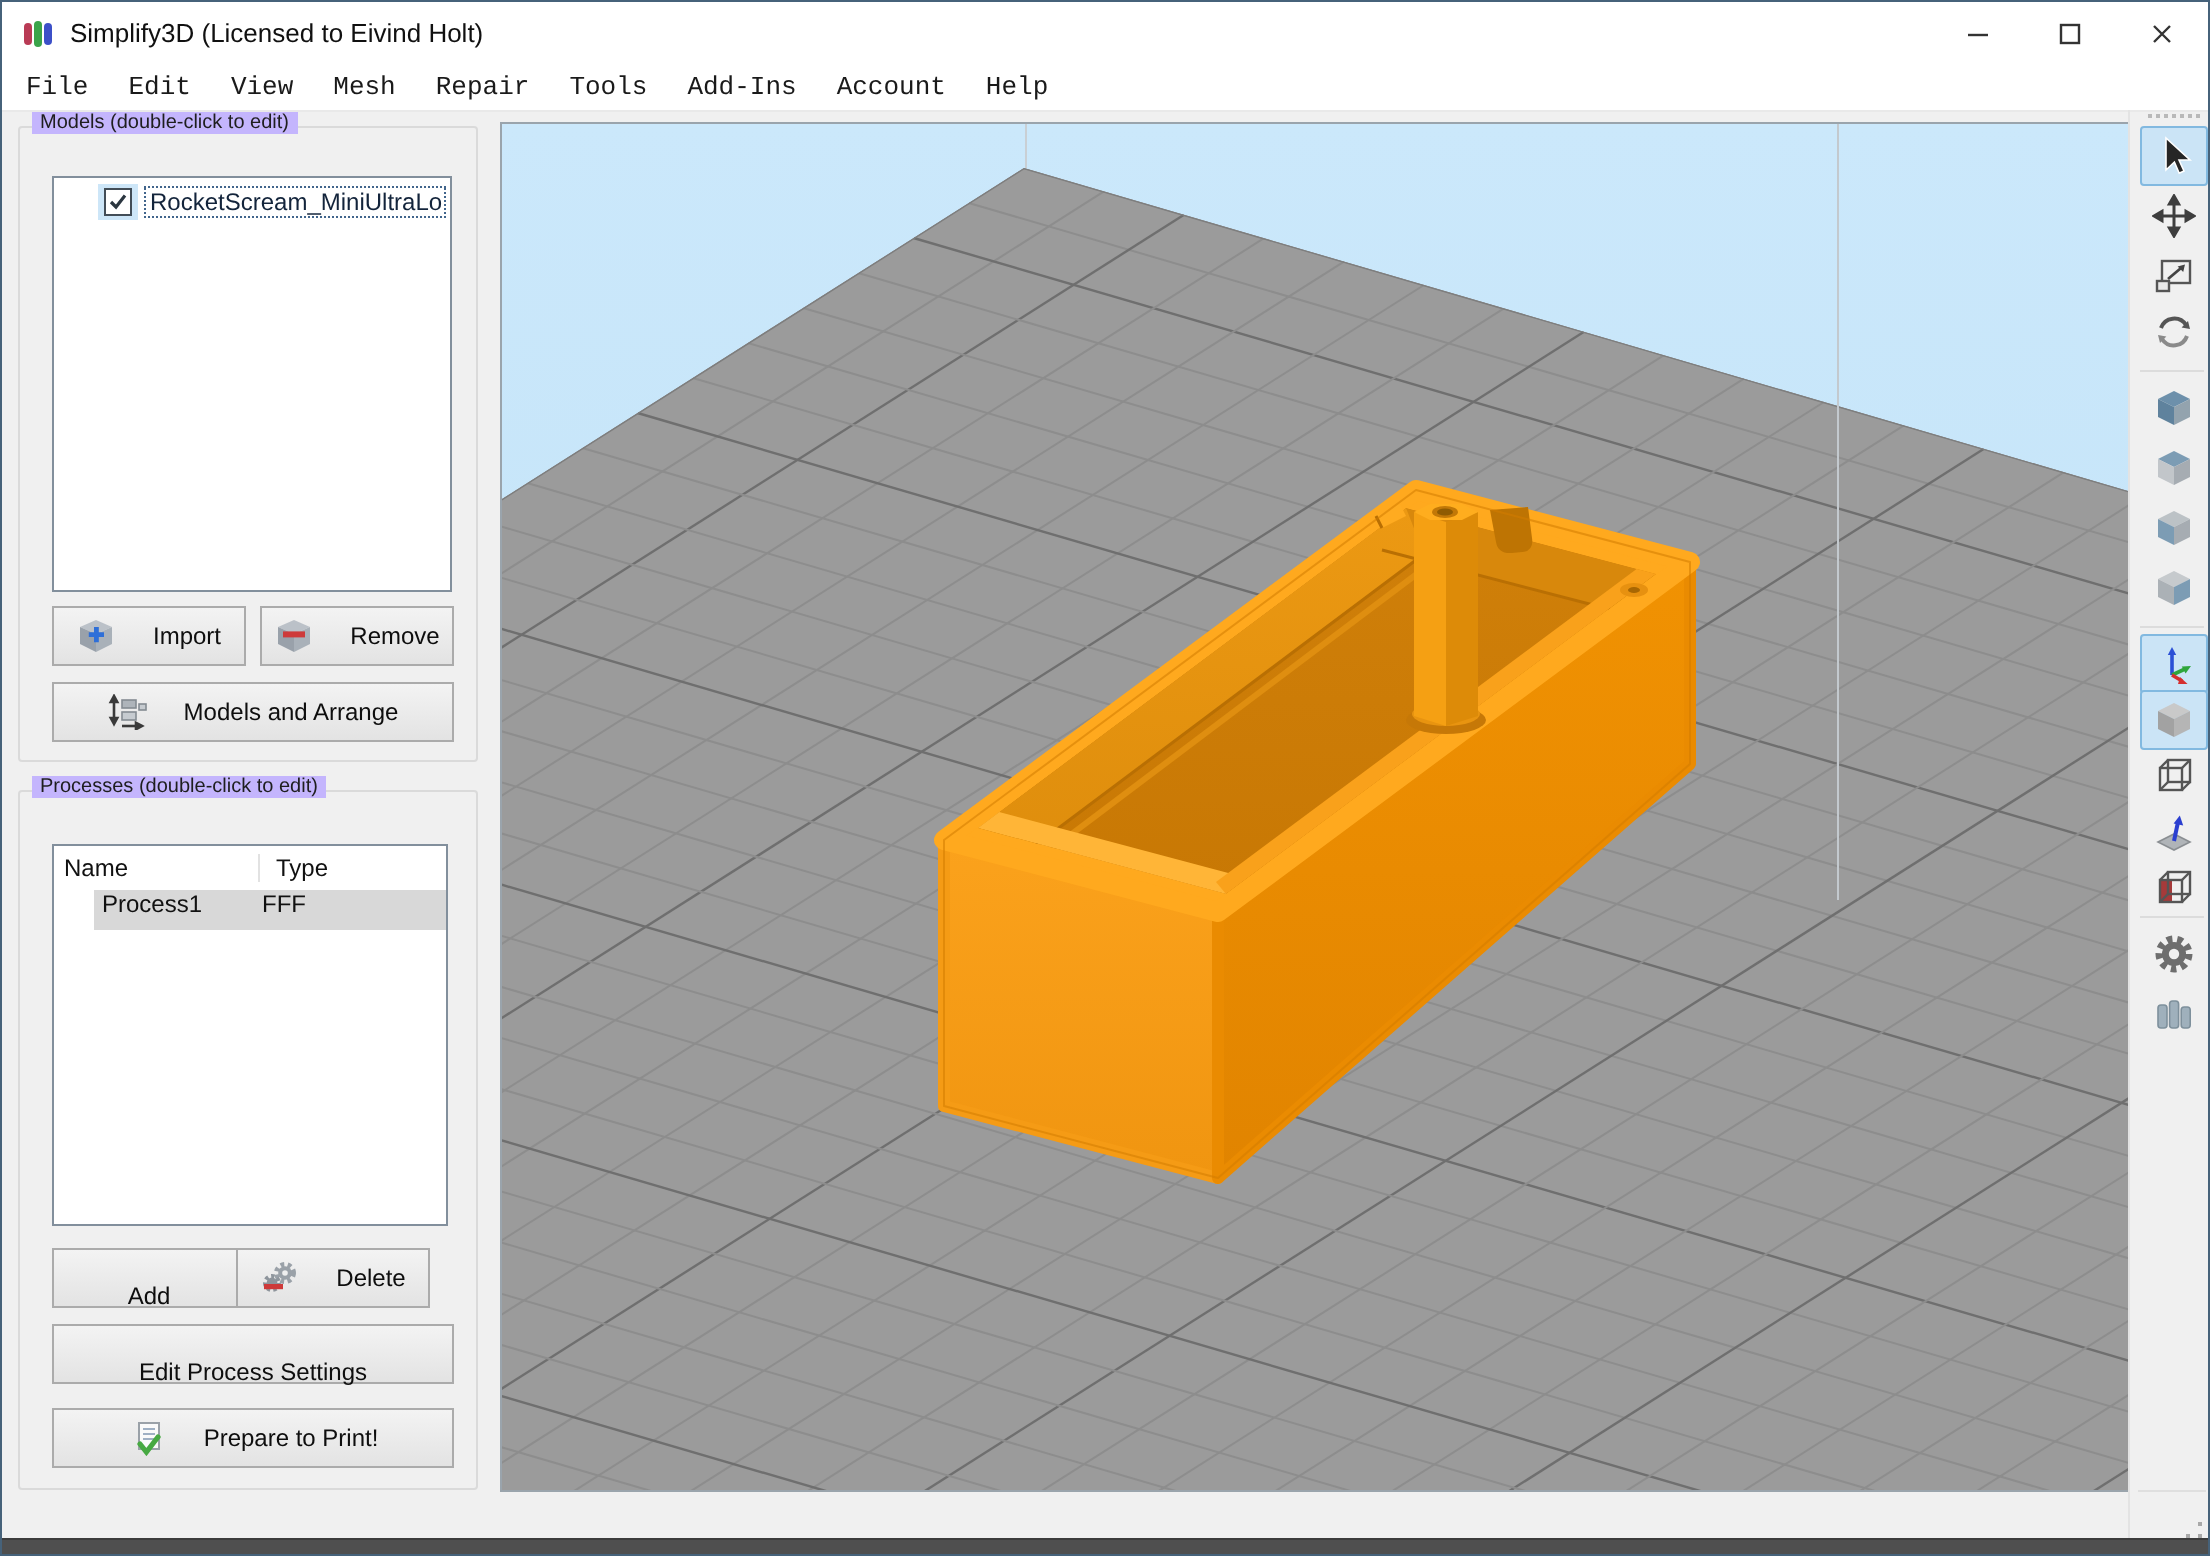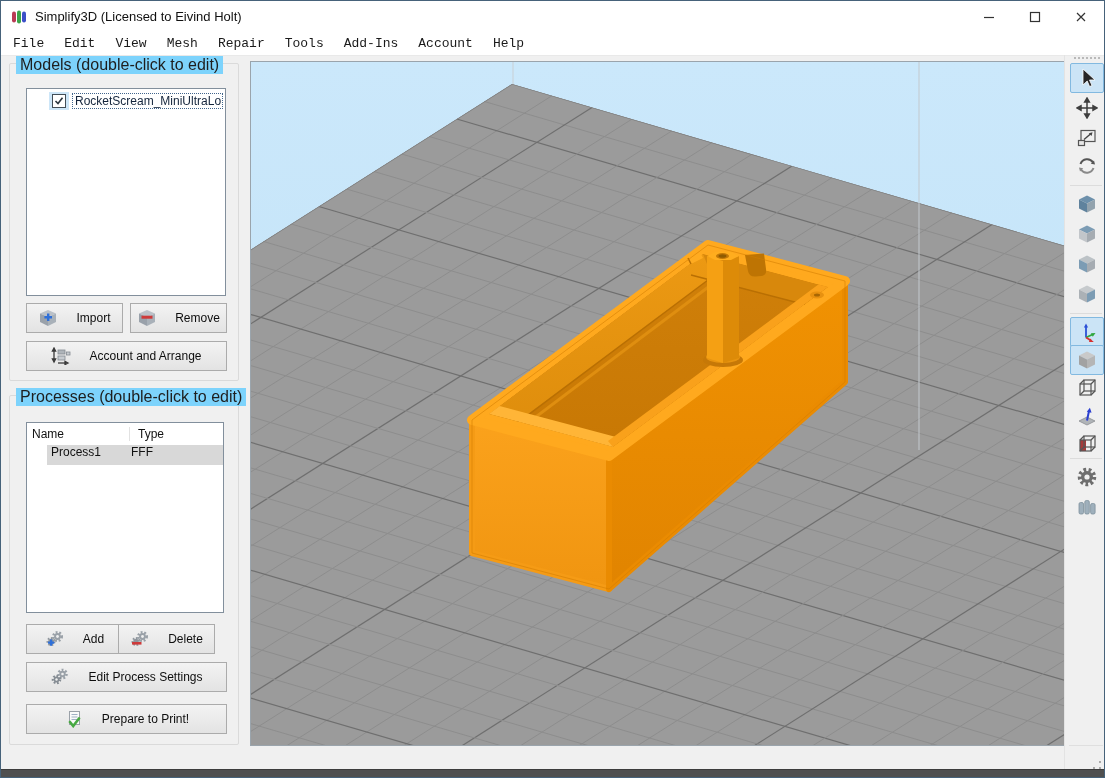--- a/index.html
+++ b/index.html
@@ -14,22 +14,22 @@
   .wincontrols{margin-left:auto;display:flex;height:100%;}
   .wcbtn{width:46px;height:100%;display:flex;align-items:center;justify-content:center;}
   
   .menubar{position:absolute;left:0;top:31px;width:100%;height:23px;background:#FFFFFF;
            display:flex;align-items:center;font-size:13px;border-bottom:1px solid #E9E9E9;font-family:Liberation Mono, monospace;}
   .menuitem{padding:2px 10px;color:#1A1A1A;}
   .menuitem:first-child{margin-left:2px;}
   
   .main{position:absolute;left:0;top:54px;width:100%;height:717px;}
   .groupbox{position:absolute;border:1px solid #DADADA;border-radius:2px;}
-  .gblabel{position:absolute;top:-8px;left:6px;background:#7dd3fc;padding:0 4px;
-           font-size:16px;color:#1E1E1E;white-space:nowrap;}
+  .gblabel{position:absolute;top:-8px;left:6px;background:#c4b5fd;padding:0 4px;
+           font-size:10px;color:#1E1E1E;white-space:nowrap;}
   .listbox{position:absolute;left:16px;top:24px;width:198px;height:206px;background:#fff;
            border:1px solid #828F9C;overflow:hidden;}
   .modelrow{display:flex;align-items:center;margin:3px 2px 0 22px;font-size:12px;}
   .cbwrap{background:#CDE6F8;padding:2px 3px;display:flex;align-items:center;}
   .cb{width:12px;height:12px;background:#fff;border:1px solid #424D57;display:flex;
       align-items:center;justify-content:center;}
   .modellabel{margin-left:3px;border:1px dotted #41658C;padding:0 2px;color:#13243B;
       font-size:12px;white-space:nowrap;overflow:hidden;max-width:150px;}
   .btn{position:absolute;background:linear-gradient(#F3F3F3,#E3E3E3);border:1px solid #ABABAB;
        display:flex;align-items:center;justify-content:center;gap:18px;font-size:12px;color:#0E0E0E;}
@@ -145,37 +145,37 @@
             <line x1="3" y1="3" x2="3" y2="13"></line>
             <polygon points="3,1 1.4,4 4.6,4"></polygon>
               <polygon points="3,15 1.4,12 4.6,12"></polygon>
             <line x1="7" y1="16" x2="15" y2="16"></line>
               <polygon points="17,16 14,14.4 14,17.6"></polygon>
           </g>
           <rect x="7" y="3" width="7" height="4" fill="#AEB4BA" stroke="#848B92" stroke-width="0.8"></rect>
           <rect x="7" y="9" width="7" height="4" fill="#C6CBD0" stroke="#848B92" stroke-width="0.8"></rect>
           <rect x="15.5" y="5" width="3.5" height="3" fill="#C6CBD0" stroke="#848B92" stroke-width="0.8"></rect>
         </svg>
-        <span>Account and Arrange</span>
+        <span>Models and Arrange</span>
       </div>
     </div>
 
     <div class="groupbox" style="left:8px;top:340px;width:228px;height:348px;">
       <span class="gblabel">Processes (double-click to edit)</span>
       <div class="ptable">
         <div class="phead">
           <span class="phname">Name</span>
           <span class="phtype">Type</span>
         </div>
         <div class="prow">
           <span class="prname">Process1</span>
           <span class="prtype">FFF</span>
         </div>
       </div>
-      <div class="btn" style="left:16px;top:228px;width:95px;height:28px;">
+      <div class="btn" style="left:16px;top:228px;width:95px;height:28px;flex-direction:column;">
         <svg width="20" height="18" viewBox="0 0 20 18">
           <circle cx="12.5" cy="6.5" r="4.2" fill="none" stroke="#9AA1A8" stroke-width="2.6" stroke-dasharray="1.8 1.7"></circle>
           <circle cx="12.5" cy="6.5" r="3.4" fill="#9AA1A8"></circle>
             <circle cx="12.5" cy="6.5" r="1.4" fill="#EFEFEF"></circle>
           <circle cx="6" cy="11.5" r="3.4" fill="none" stroke="#8E959C" stroke-width="2.2" stroke-dasharray="1.6 1.5"></circle>
           <circle cx="6" cy="11.5" r="2.7" fill="#8E959C"></circle>
           <path d="M5,9.5 h2.2 v2 h2 v2.2 h-2 v2 h-2.2 v-2 h-2 v-2.2 h2 z" fill="#2E6FD8"></path>
         </svg>
         <span>Add</span>
       </div>
@@ -183,21 +183,21 @@
         <svg width="20" height="18" viewBox="0 0 20 18">
           <circle cx="12.5" cy="6.5" r="4.2" fill="none" stroke="#9AA1A8" stroke-width="2.6" stroke-dasharray="1.8 1.7"></circle>
           <circle cx="12.5" cy="6.5" r="3.4" fill="#9AA1A8"></circle>
             <circle cx="12.5" cy="6.5" r="1.4" fill="#EFEFEF"></circle>
           <circle cx="6" cy="11.5" r="3.4" fill="none" stroke="#8E959C" stroke-width="2.2" stroke-dasharray="1.6 1.5"></circle>
           <circle cx="6" cy="11.5" r="2.7" fill="#8E959C"></circle>
           <rect x="2" y="12" width="9.5" height="2.6" fill="#CE3A3A"></rect>
         </svg>
         <span>Delete</span>
       </div>
-      <div class="btn" style="left:16px;top:266px;width:199px;height:28px;">
+      <div class="btn" style="left:16px;top:266px;width:199px;height:28px;flex-direction:column;">
         <svg width="20" height="18" viewBox="0 0 20 18">
           <circle cx="12.5" cy="6" r="4" fill="none" stroke="#9AA1A8" stroke-width="2.6" stroke-dasharray="1.8 1.7"></circle>
           <circle cx="12.5" cy="6" r="3.2" fill="#9AA1A8"></circle>
             <circle cx="12.5" cy="6" r="1.3" fill="#EFEFEF"></circle>
           <circle cx="6.5" cy="11.5" r="3.6" fill="none" stroke="#858C93" stroke-width="2.4" stroke-dasharray="1.7 1.6"></circle>
           <circle cx="6.5" cy="11.5" r="2.9" fill="#858C93"></circle>
             <circle cx="6.5" cy="11.5" r="1.2" fill="#EFEFEF"></circle>
         </svg>
         <span>Edit Process Settings</span>
       </div>

